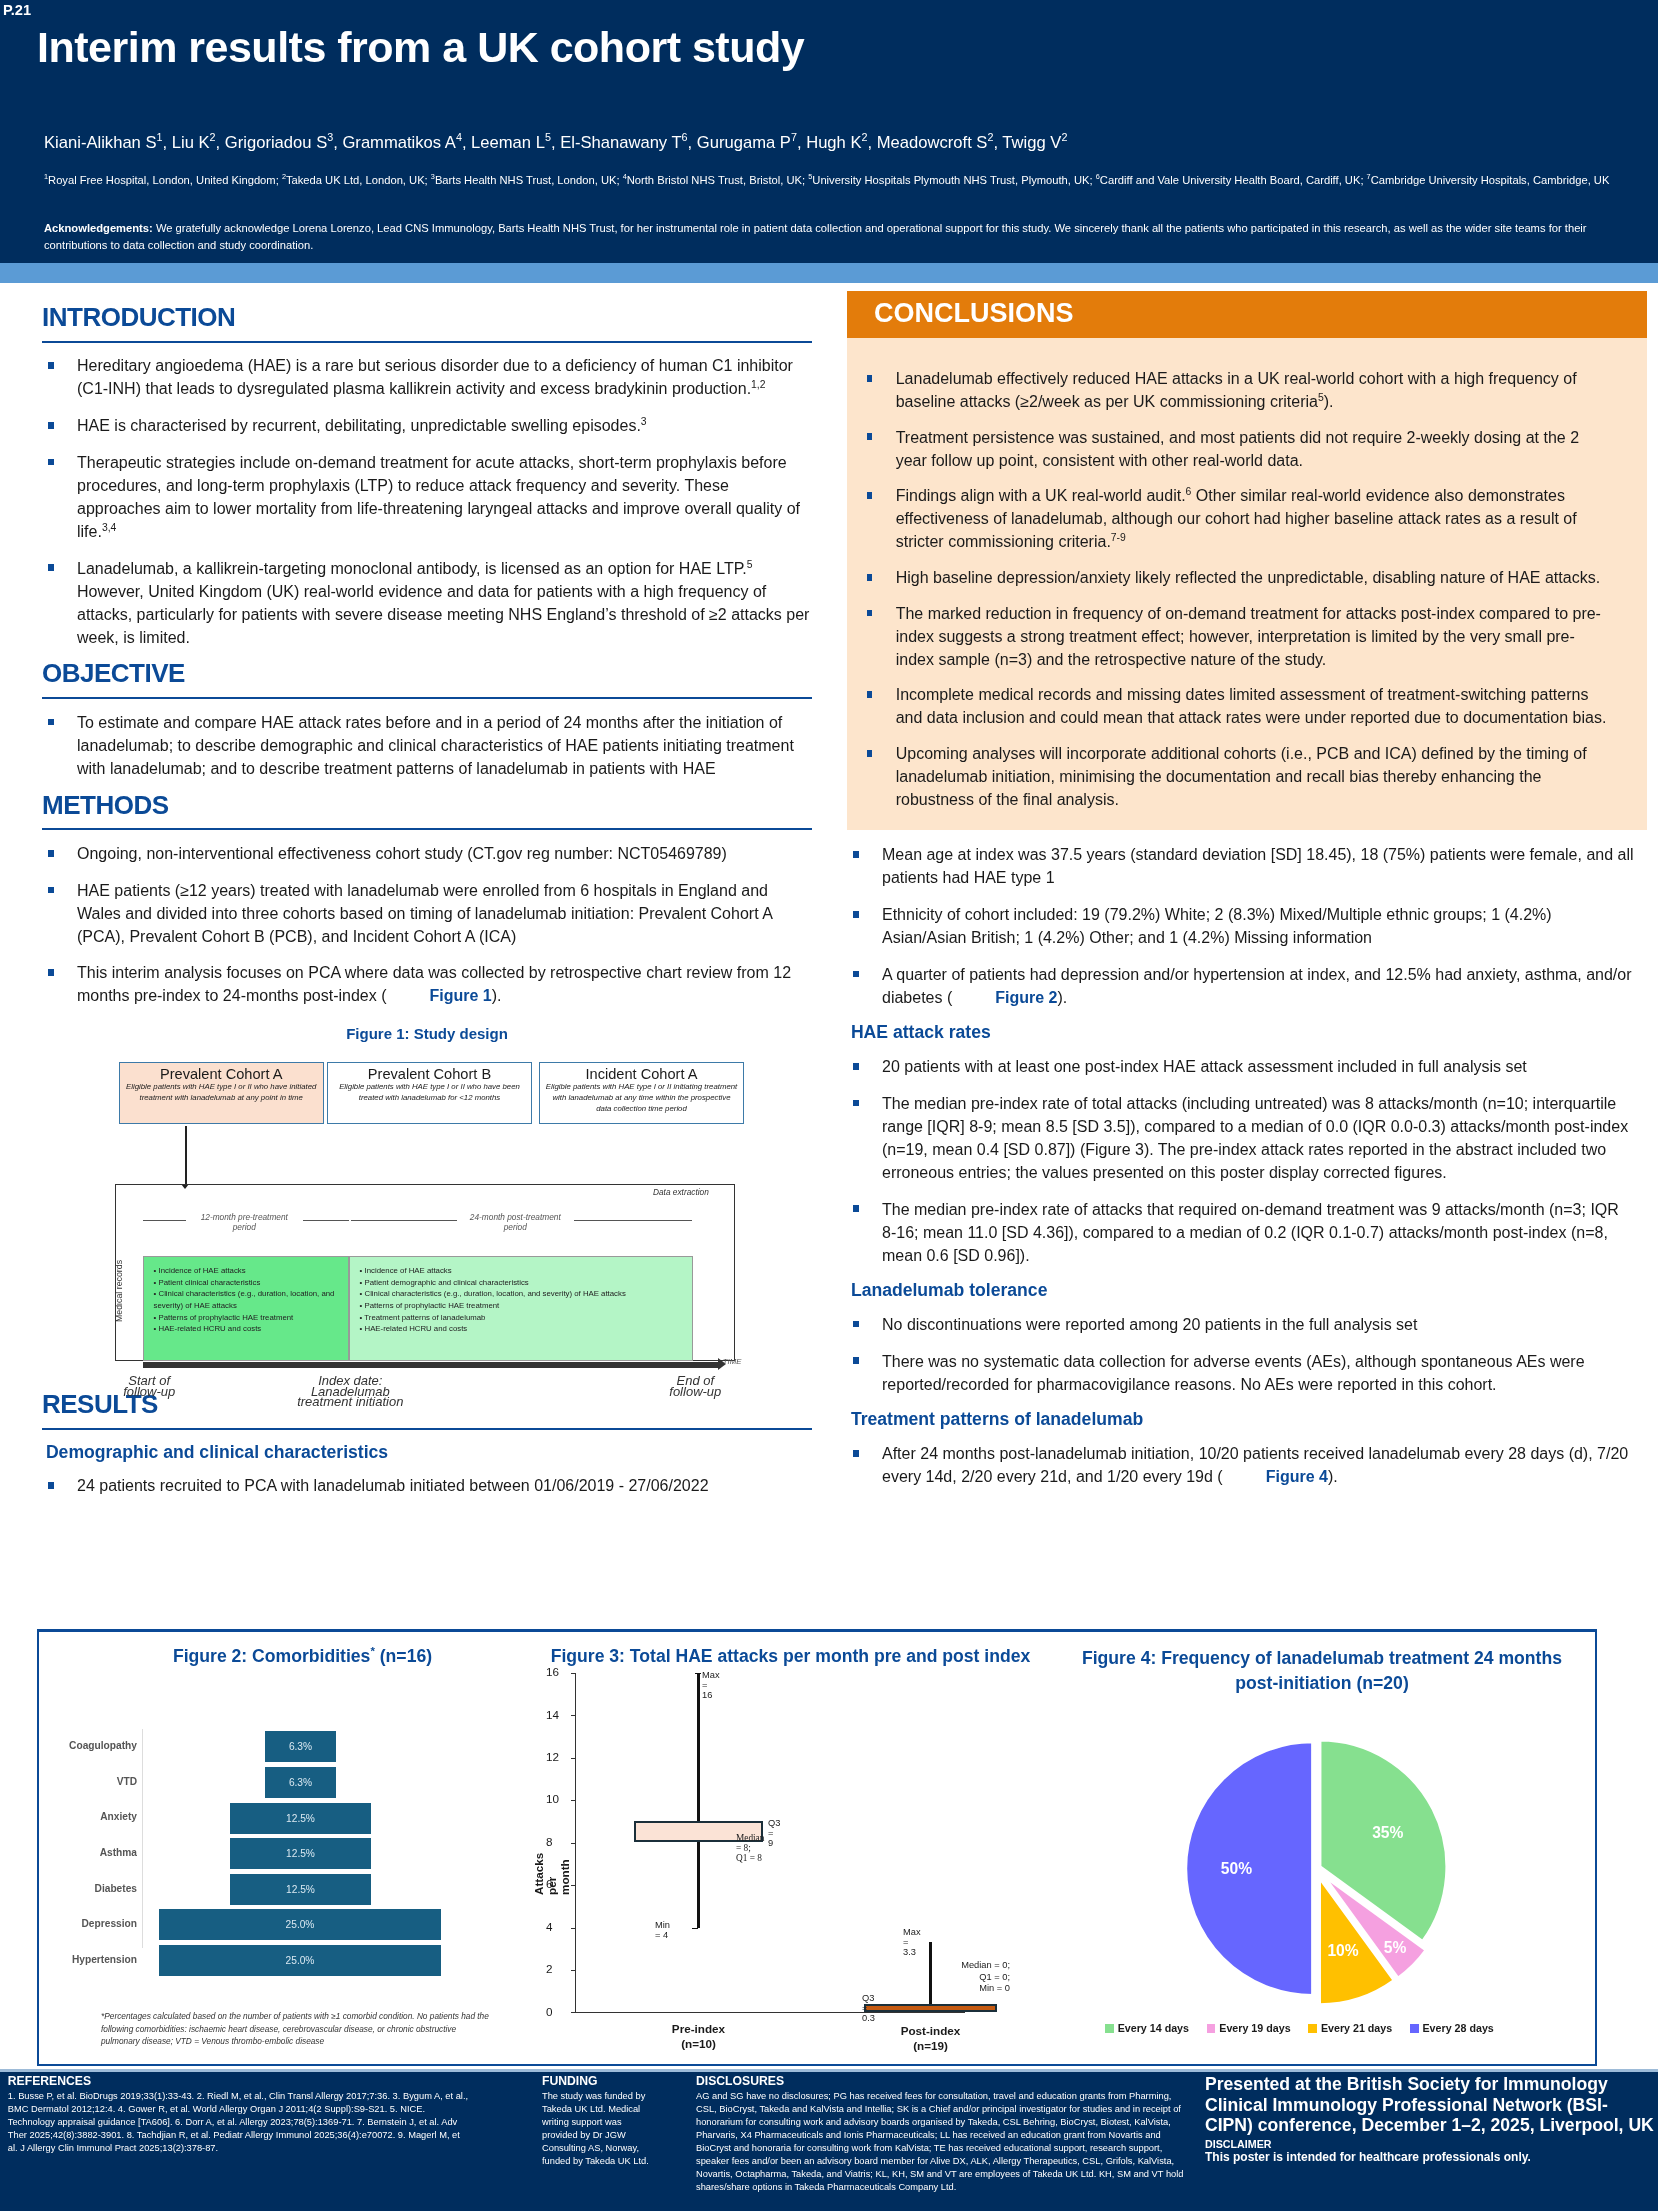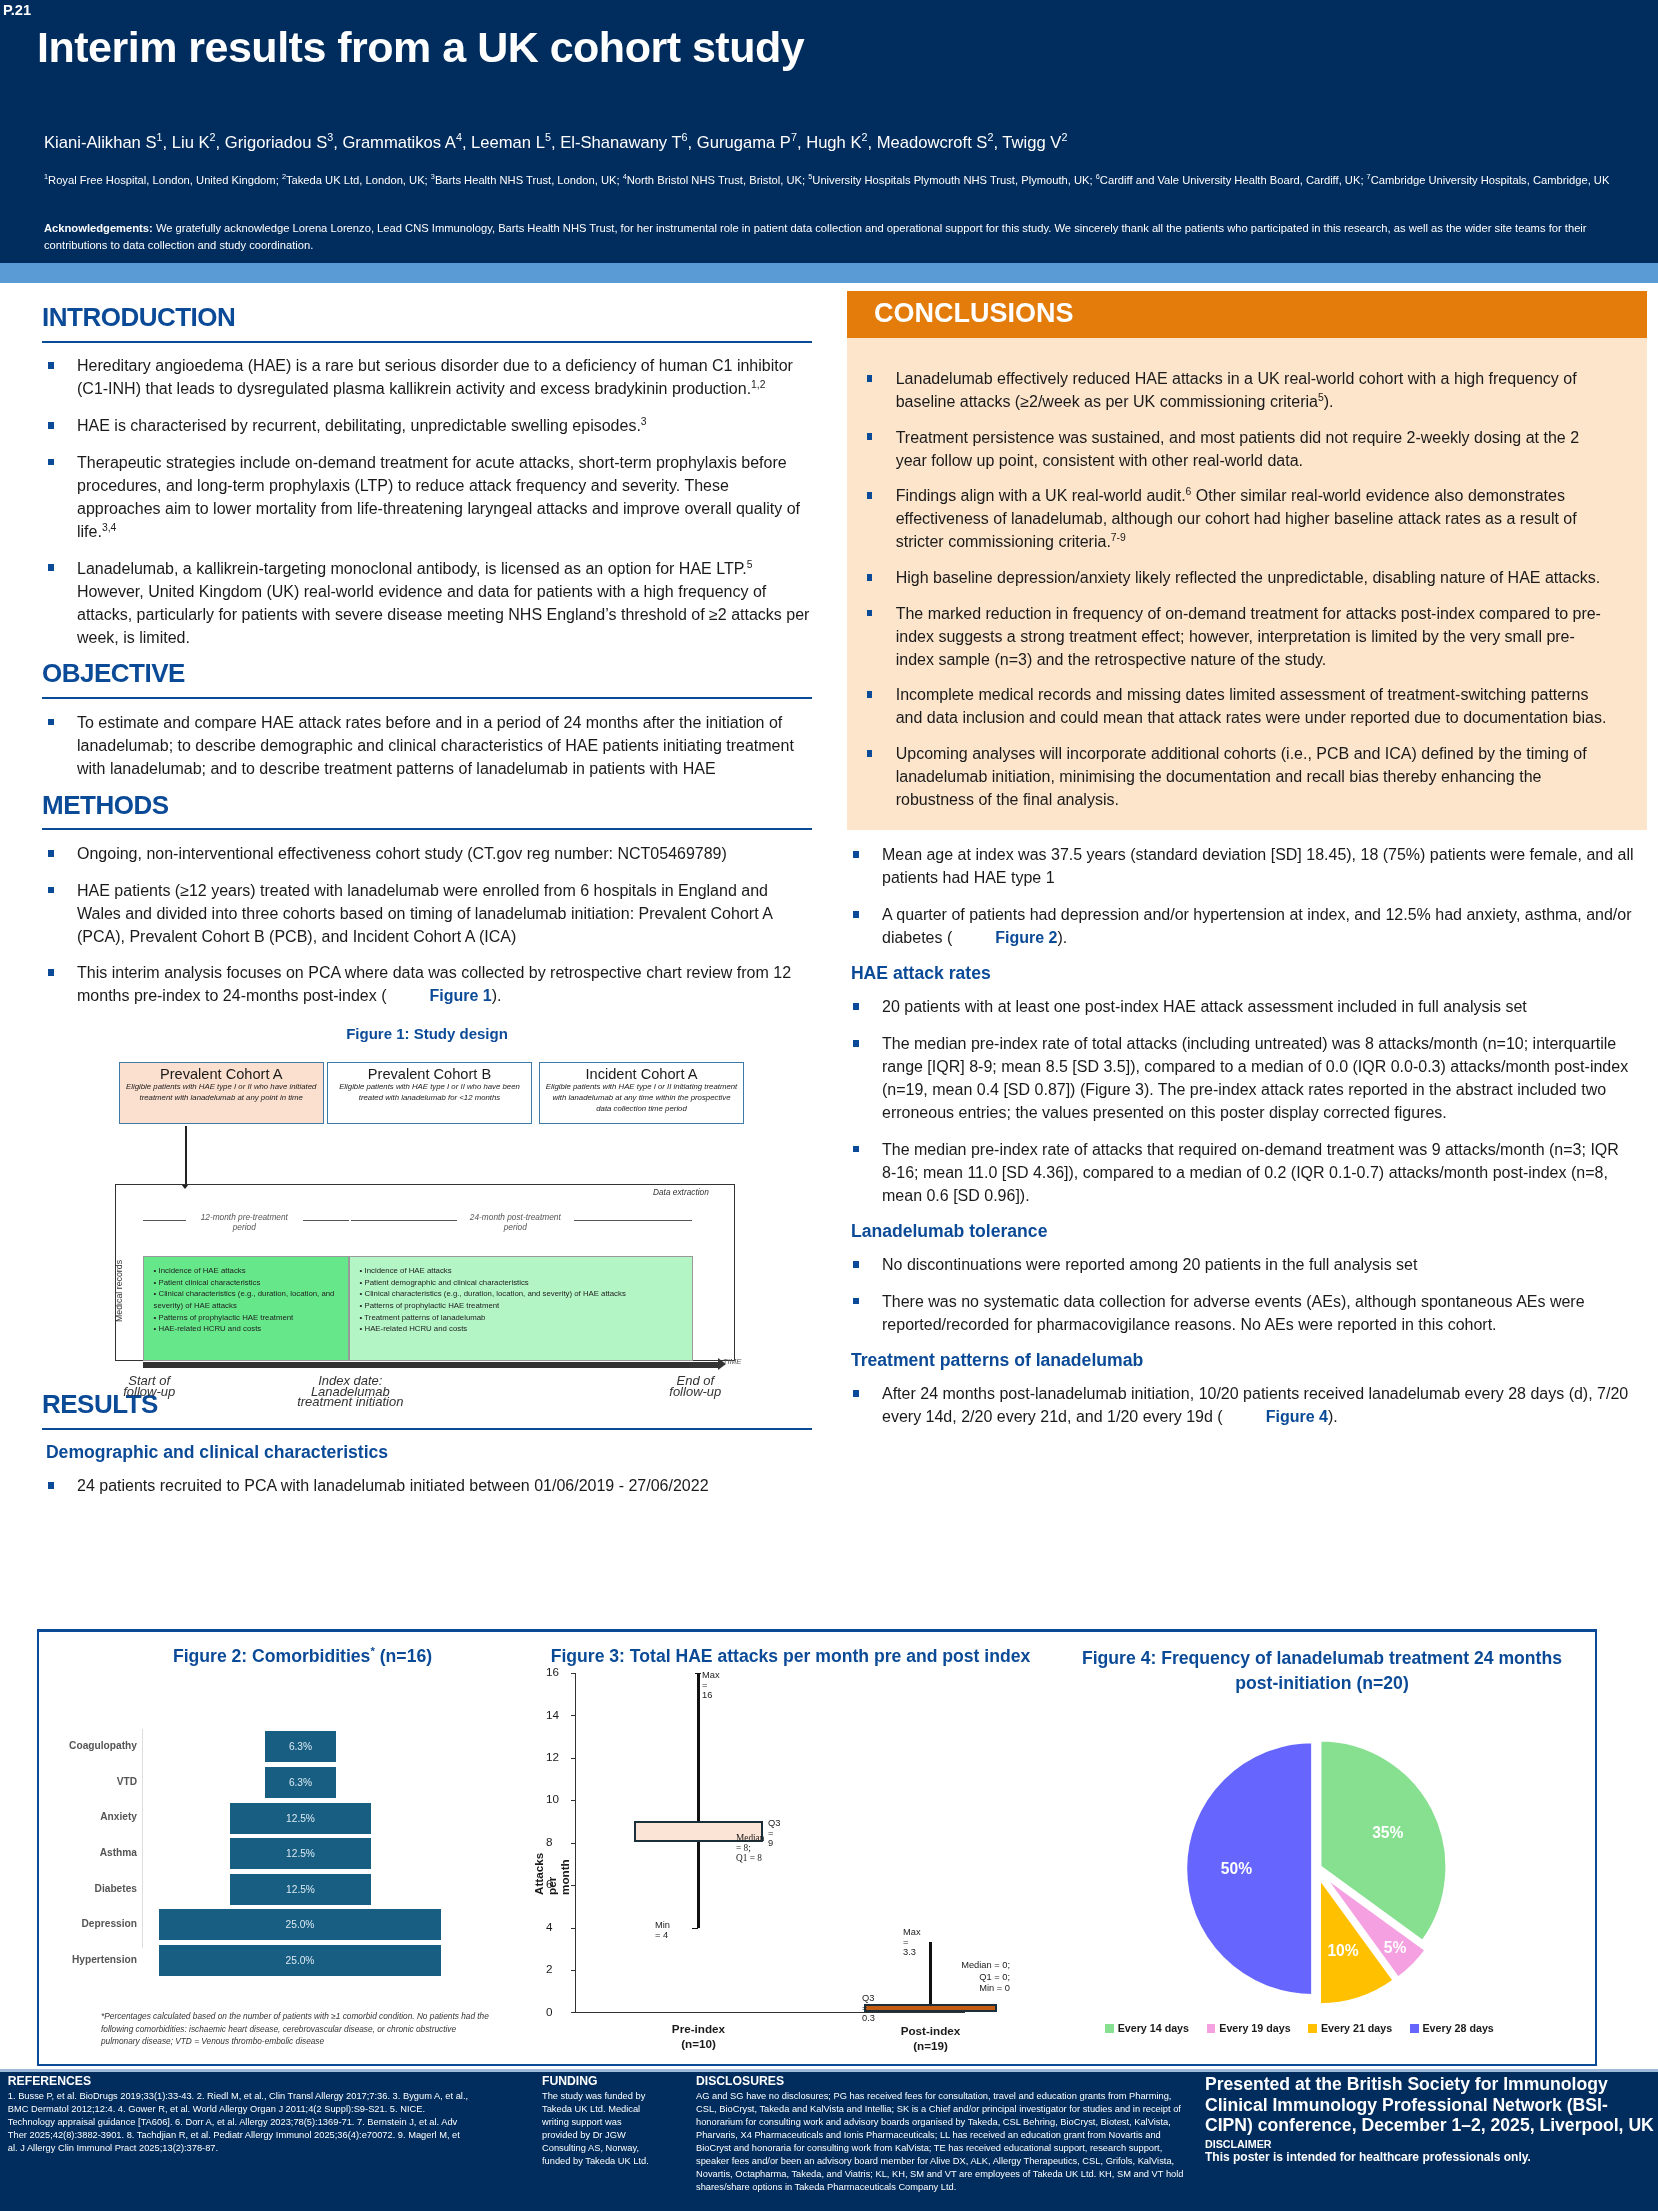--- a/index.html
+++ b/index.html
@@ -194,20 +194,21 @@
       <li><span>Findings align with a UK real-world audit.</span><sup>6</sup><span> Other similar real-world evidence also demonstrates effectiveness of lanadelumab, although our cohort had higher baseline attack rates as a result of stricter commissioning criteria.</span><sup>7-9</sup></li>
       <li><span>High baseline depression/anxiety likely reflected the unpredictable, disabling nature of HAE attacks.</span></li>
       <li><span>The marked reduction in frequency of on-demand treatment for attacks post-index compared to pre-index suggests a strong treatment effect; however, interpretation is limited by the very small pre-index sample (n=3) and the retrospective nature of the study.</span></li>
       <li><span>Incomplete medical records and missing dates limited assessment of treatment-switching patterns and data inclusion and could mean that attack rates were under reported due to documentation bias.</span></li>
       <li><span>Upcoming analyses will incorporate additional cohorts (i.e., PCB and ICA) defined by the timing of lanadelumab initiation, minimising the documentation and recall bias thereby enhancing the robustness of the final analysis.</span></li>
     </ul>
   </div>
 
   <ul class="bul" style="margin-top:13.7px">
     <li><span>Mean age at index was 37.5 years (standard deviation [SD] 18.45), 18 (75%) patients were female, and all patients had HAE type 1</span></li>
+    <li><span>Ethnicity of cohort included: 19 (79.2%) White; 2 (8.3%) Mixed/Multiple ethnic groups; 1 (4.2%) Asian/Asian British; 1 (4.2%) Other; and 1 (4.2%) Missing information</span></li>
     <li><span>A quarter of patients had depression and/or hypertension at index, and 12.5% had anxiety, asthma, and/or diabetes (</span><span class="fig-ref">Figure 2</span><span>).</span></li>
   </ul>
 
   <div class="sub-title">HAE attack rates</div>
   <ul class="bul">
     <li><span>20 patients with at least one post-index HAE attack assessment included in full analysis set</span></li>
     <li><span>The median pre-index rate of total attacks (including untreated) was 8 attacks/month (n=10; interquartile range [IQR] 8-9; mean 8.5 [SD 3.5]), compared to a median of 0.0 (IQR 0.0-0.3) attacks/month post-index (n=19, mean 0.4 [SD 0.87]) (Figure 3). The pre-index attack rates reported in the abstract included two erroneous entries; the values presented on this poster display corrected figures.</span></li>
     <li><span>The median pre-index rate of attacks that required on-demand treatment was 9 attacks/month (n=3; IQR 8-16; mean 11.0 [SD 4.36]), compared to a median of 0.2 (IQR 0.1-0.7) attacks/month post-index (n=8, mean 0.6 [SD 0.96]).</span></li>
   </ul>
 

